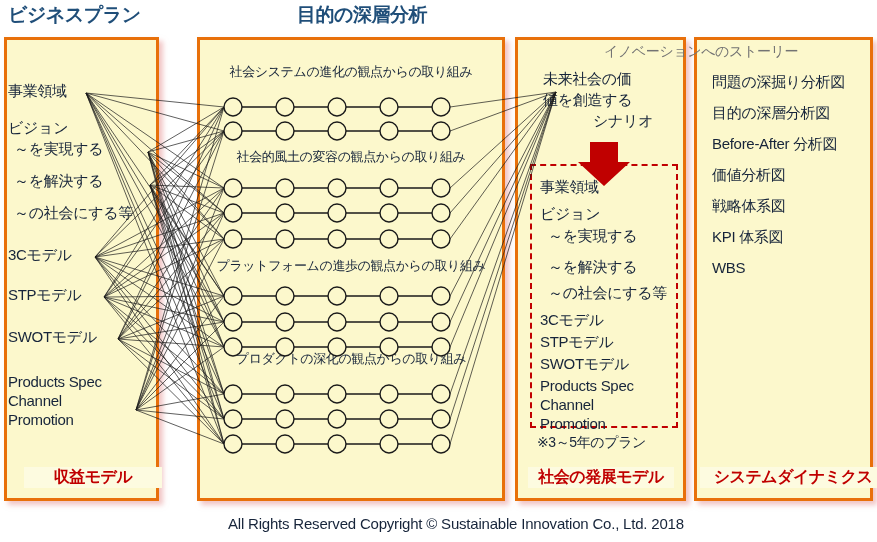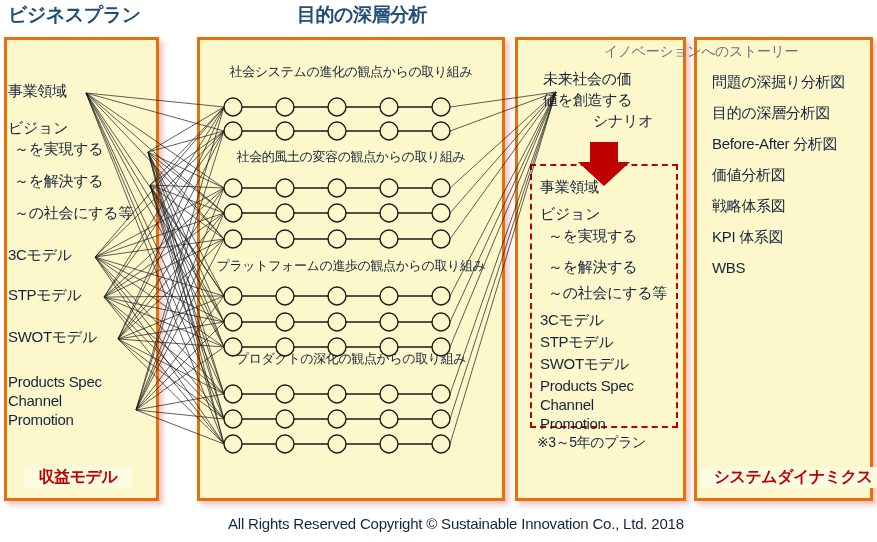--- a/index.html
+++ b/index.html
@@ -128,21 +128,21 @@
       <div class="line" style="left: 14px; top: 140px;">～を実現する</div>
       <div class="line" style="left: 14px; top: 172px;">～を解決する</div>
       <div class="line" style="left: 14px; top: 204px;">～の社会にする等</div>
       <div class="line" style="left: 8px; top: 246px;">3Cモデル</div>
       <div class="line" style="left: 8px; top: 286px;">STPモデル</div>
       <div class="line" style="left: 8px; top: 328px;">SWOTモデル</div>
       <div class="line" style="left: 8px; top: 373px;">Products Spec</div>
       <div class="line" style="left: 8px; top: 392px;">Channel</div>
       <div class="line" style="left: 8px; top: 411px;">Promotion</div>
     </div>
-  <div class="caption" style="left:24px; top:467px; width:108px;">収益モデル</div>
+  <div class="caption" style="left:24px; top:467px; width:138px;">収益モデル</div>
 
   <div class="panel" id="panel2" style="left:197px; top:37px; width:308px; height:464px;">
   </div>
   <div id="panel2-groups">
       <div class="group-title" style="left: 200px; width: 302px; top: 63px;">社会システムの進化の観点からの取り組み</div>
       <div class="group-title" style="left: 200px; width: 302px; top: 148px;">社会的風土の変容の観点からの取り組み</div>
       <div class="group-title" style="left: 200px; width: 302px; top: 257px;">プラットフォームの進歩の観点からの取り組み</div>
       <div class="group-title" style="left: 200px; width: 302px; top: 350px;">プロダクトの深化の観点からの取り組み</div>
     </div>
 
@@ -161,20 +161,21 @@
       <div class="line" style="left: 548px; top: 258px;">～を解決する</div>
       <div class="line" style="left: 548px; top: 284px;">～の社会にする等</div>
       <div class="line" style="left: 540px; top: 311px;">3Cモデル</div>
       <div class="line" style="left: 540px; top: 333px;">STPモデル</div>
       <div class="line" style="left: 540px; top: 355px;">SWOTモデル</div>
       <div class="line" style="left: 540px; top: 377px;">Products Spec</div>
       <div class="line" style="left: 540px; top: 396px;">Channel</div>
       <div class="line" style="left: 540px; top: 415px;">Promotion</div>
     </div>
   <div class="note" style="left:537px; top:434px;">※3～5年のプラン</div>
+  <div class="caption" style="left:528px; top:467px; width:146px;">社会の発展モデル</div>
 
   <div class="panel" id="panel4" style="left:694px; top:37px; width:179px; height:464px;">
   </div>
   <div id="panel4-items">
       <div class="line" style="left: 712px; top: 73px; text-align: right;">問題の深掘り分析図</div>
       <div class="line" style="left: 712px; top: 104px;">目的の深層分析図</div>
       <div class="line" style="left: 712px; top: 135px;">Before-After 分析図</div>
       <div class="line" style="left: 712px; top: 166px;">価値分析図</div>
       <div class="line" style="left: 712px; top: 197px;">戦略体系図</div>
       <div class="line" style="left: 712px; top: 228px;">KPI 体系図</div>

